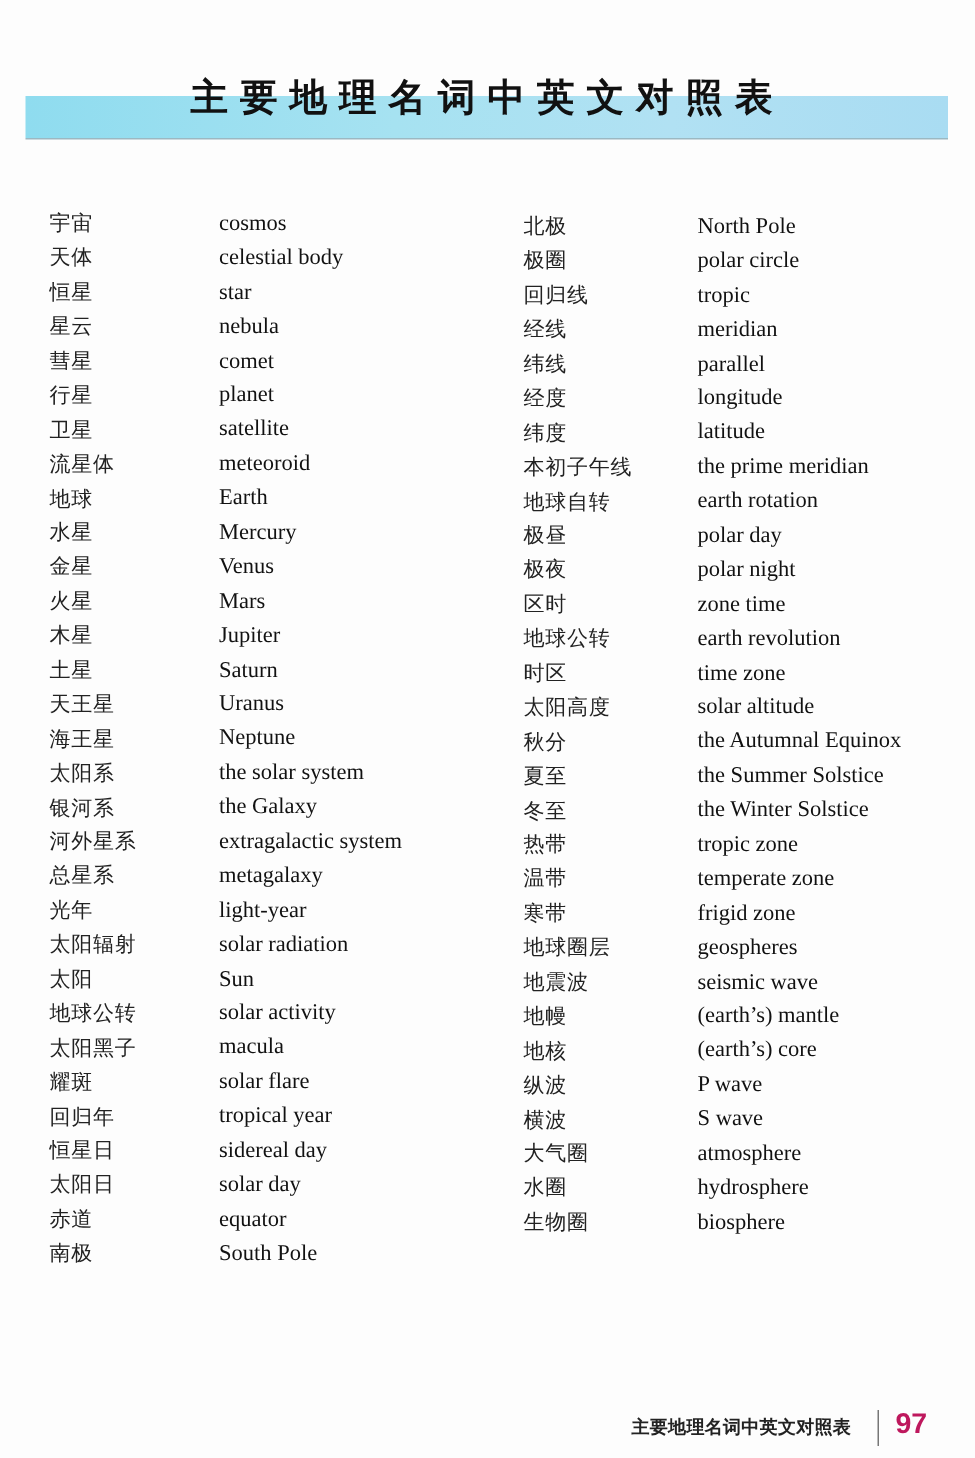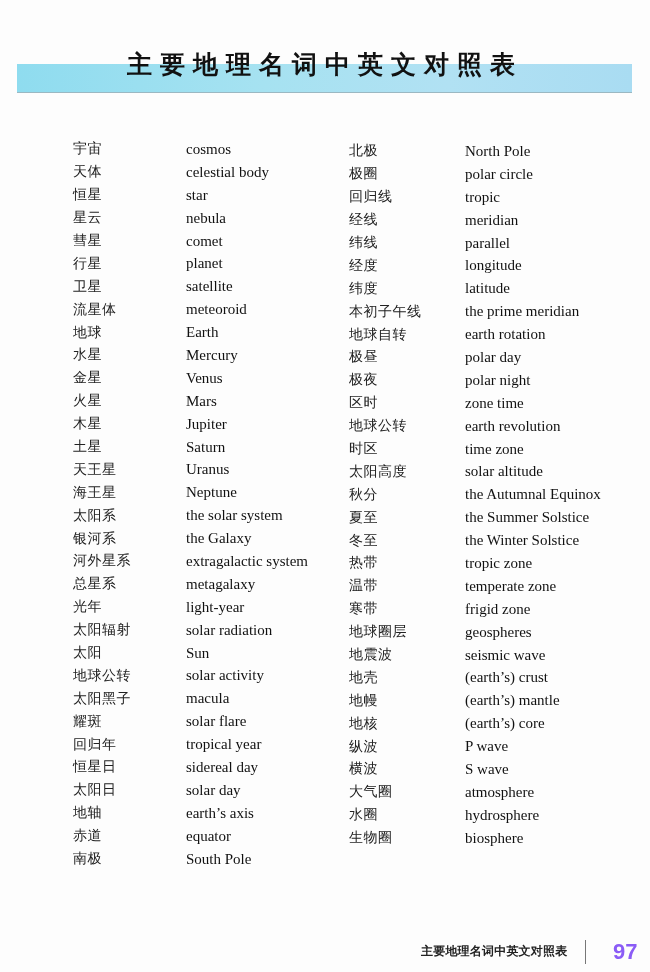--- a/index.html
+++ b/index.html
@@ -48,21 +48,21 @@
       align-items: center;
       font-size: 14.5px;
       white-space: nowrap;
     }
     .zh {
       font-family: "DejaVu Sans", sans-serif;
       font-size: 14px;
       color: #222;
       letter-spacing: 0.5px;
     }
-    .col-left .zh { width: 113px; margin-left: 40px; }
+    .col-left .zh { width: 113px; }
     .col-right .zh { width: 116px; }
     .en {
       font-family: "Liberation Serif", "DejaVu Serif", serif;
       font-size: 15px;
       color: #111;
     }
     .footer {
       position: absolute;
       top: 940px;
       left: 0;
@@ -86,23 +86,22 @@
       width: 1px;
       height: 24px;
       background: #777;
     }
     .page-number {
       position: absolute;
       left: 597px;
       top: -1px;
       font-family: "Liberation Sans", "DejaVu Sans", sans-serif;
       font-weight: bold;
-      font-size: 22px;
-      color: #8b5cf6;
-      margin-left: 16px;
+      font-size: 19px;
+      color: #be185d;
     }
   </style>
 </head>
 <body>
 
 <div class="banner"></div>
 <h1 class="title">主要地理名词中英文对照表</h1>
 
 <div class="col col-left" id="col-left">
     <div class="row">
@@ -215,24 +214,20 @@
     </div>
     <div class="row">
       <span class="zh">恒星日</span>
       <span class="en">sidereal day</span>
     </div>
     <div class="row">
       <span class="zh">太阳日</span>
       <span class="en">solar day</span>
     </div>
     <div class="row">
-      <span class="zh">地轴</span>
-      <span class="en">earth’s axis</span>
-    </div>
-    <div class="row">
       <span class="zh">赤道</span>
       <span class="en">equator</span>
     </div>
     <div class="row">
       <span class="zh">南极</span>
       <span class="en">South Pole</span>
     </div>
   </div>
 <div class="col col-right" id="col-right">
     <div class="row">
@@ -319,24 +314,20 @@
       <span class="zh">寒带</span>
       <span class="en">frigid zone</span>
     </div>
     <div class="row">
       <span class="zh">地球圈层</span>
       <span class="en">geospheres</span>
     </div>
     <div class="row">
       <span class="zh">地震波</span>
       <span class="en">seismic wave</span>
-    </div>
-    <div class="row">
-      <span class="zh">地壳</span>
-      <span class="en">(earth’s) crust</span>
     </div>
     <div class="row">
       <span class="zh">地幔</span>
       <span class="en">(earth’s) mantle</span>
     </div>
     <div class="row">
       <span class="zh">地核</span>
       <span class="en">(earth’s) core</span>
     </div>
     <div class="row">

